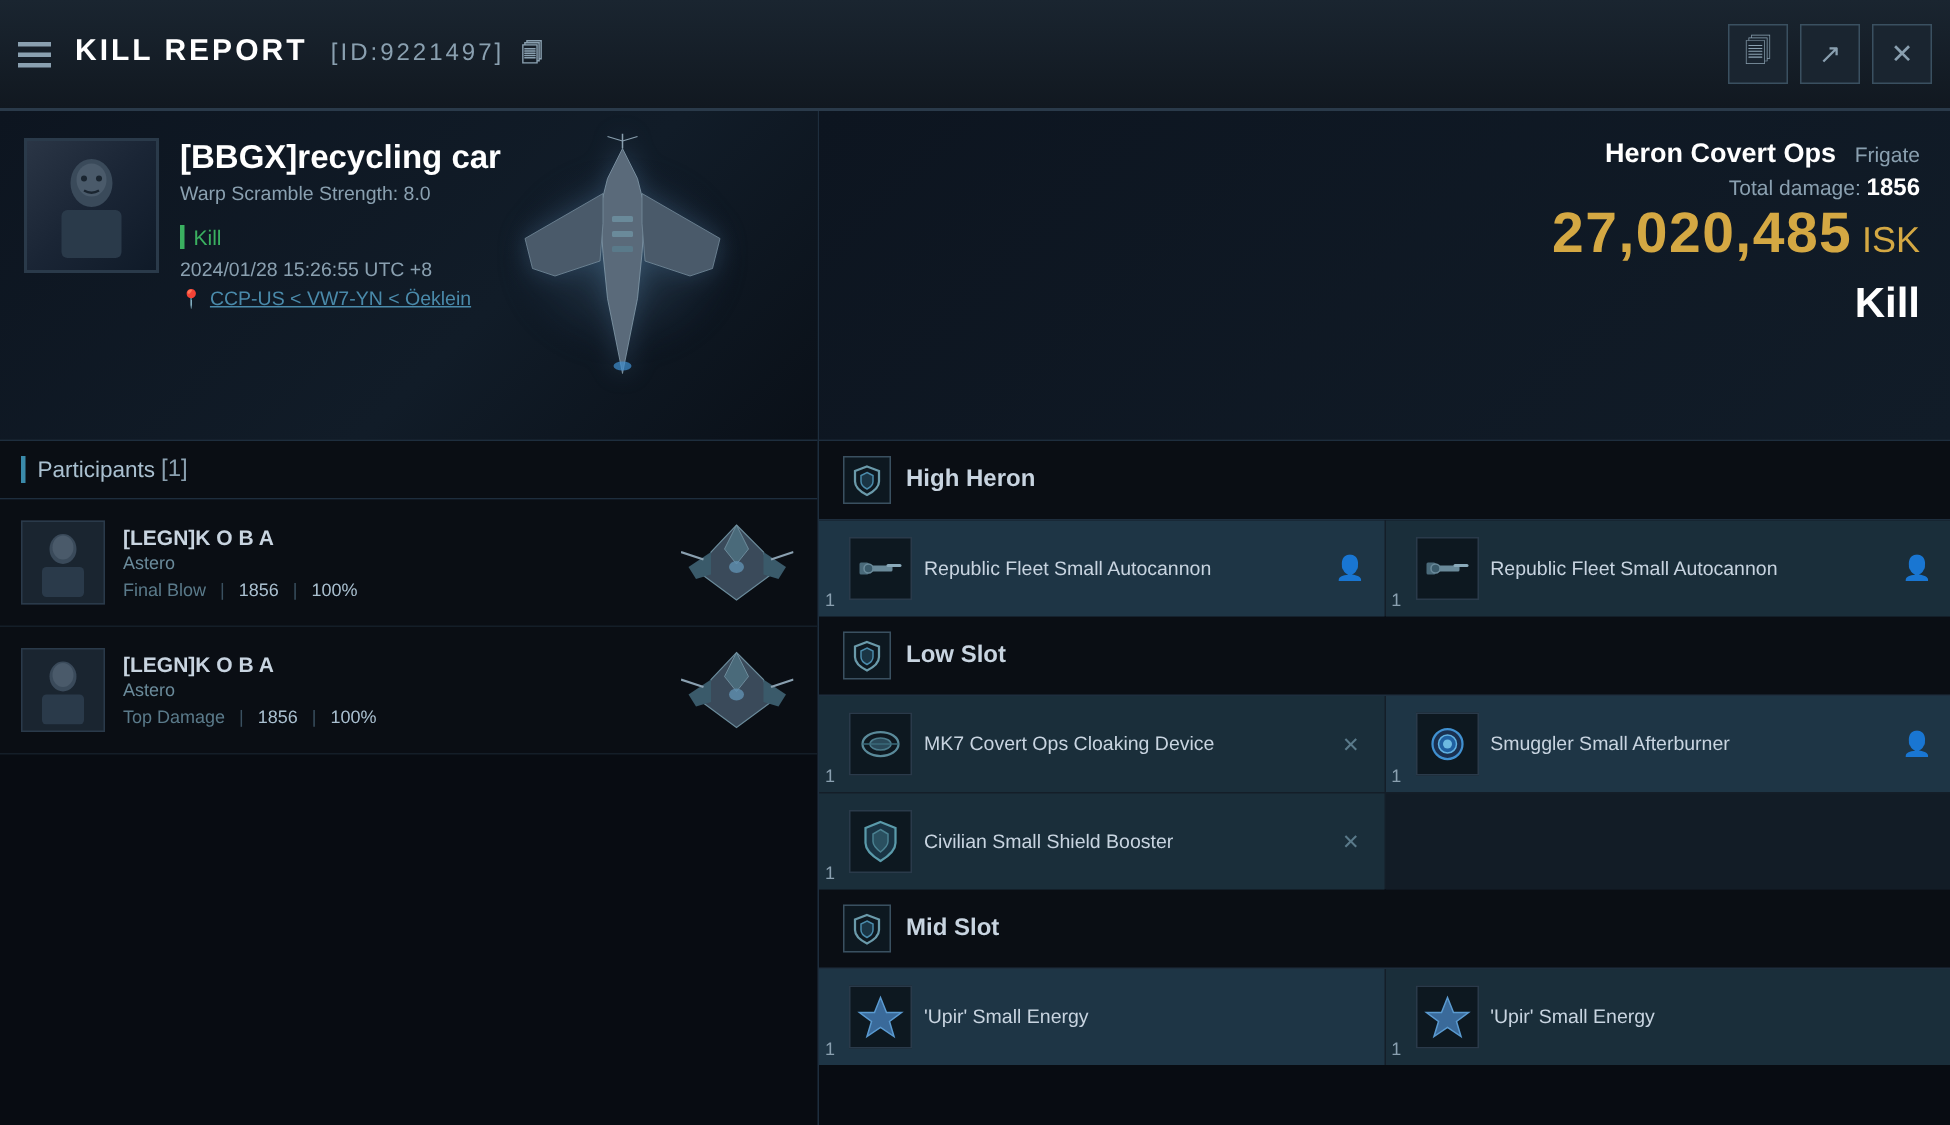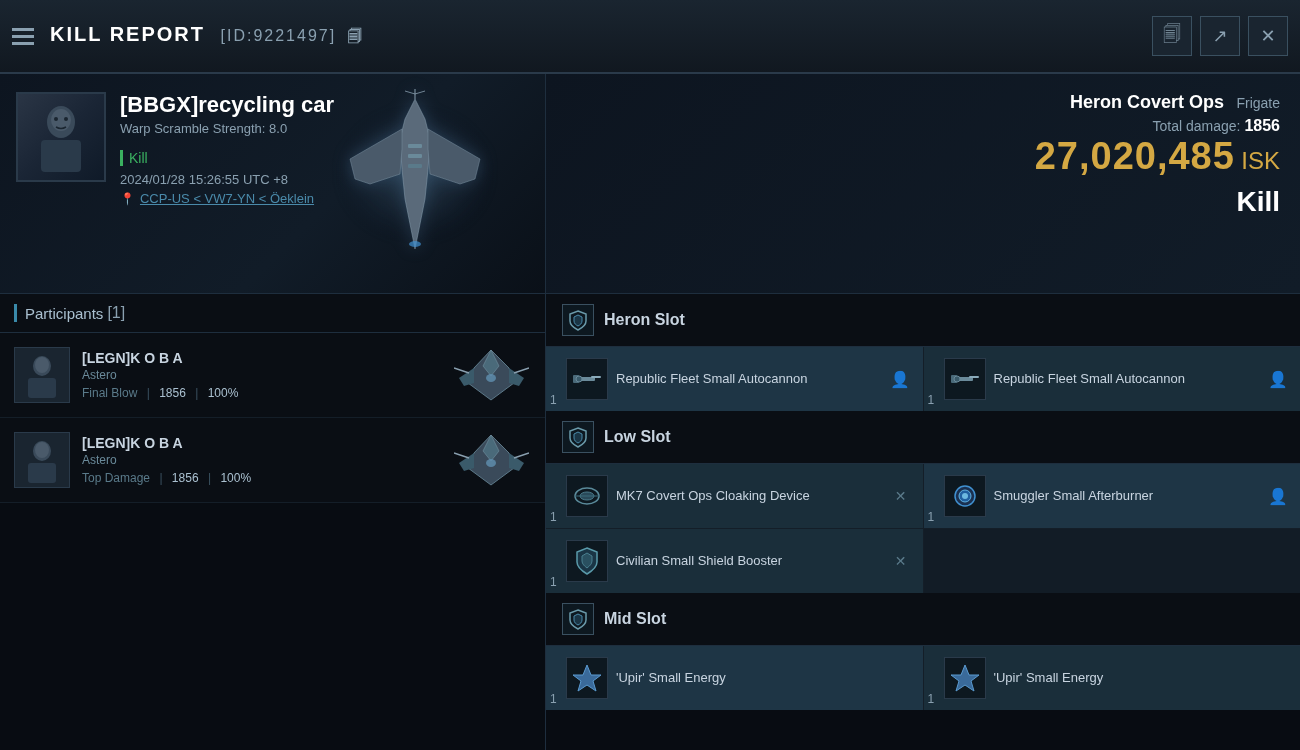--- a/index.html
+++ b/index.html
@@ -593,21 +593,21 @@
     <div class="slots-panel">
 
       <div class="slot-section">
         <div class="slot-header">
           <div class="slot-icon">
             <svg width="22" height="22" viewBox="0 0 22 22">
               <path d="M11 2 L19 5 L19 12 C19 16 15 19 11 21 C7 19 3 16 3 12 L3 5 Z" fill="none" stroke="#6a9aaa" stroke-width="1.5"></path>
               <path d="M11 6 L15 8 L15 12 C15 14.5 13 16 11 17 C9 16 7 14.5 7 12 L7 8 Z" fill="#1a3545" stroke="#4a8aaa" stroke-width="1"></path>
             </svg>
           </div>
-          <span class="slot-title">Heron Slot</span>
+          <span class="slot-title">High Heron</span>
         </div>
         <div class="slot-items-grid">
 
           <div class="slot-item active">
             <span class="slot-qty">1</span>
             <div class="slot-item-icon">
               <svg width="32" height="32" viewBox="0 0 32 32">
                 <rect x="4" y="14" width="20" height="4" rx="1" fill="#6a8a9a"></rect>
                 <rect x="2" y="12" width="6" height="8" rx="1" fill="#4a6a7a"></rect>
                 <rect x="20" y="13" width="10" height="2" rx="1" fill="#8aaaba"></rect>

